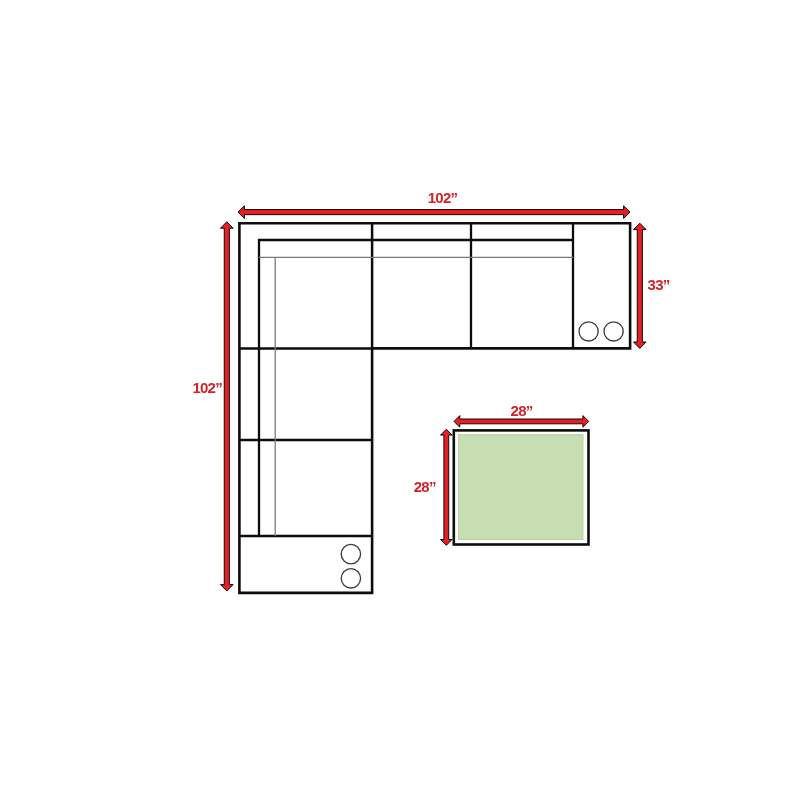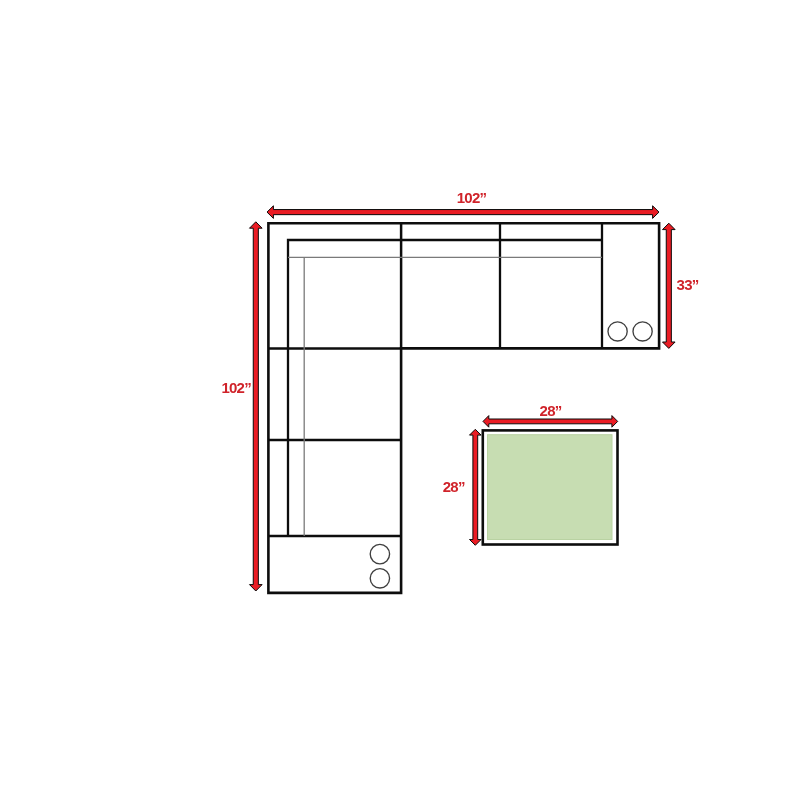--- a/index.html
+++ b/index.html
@@ -1,16 +1,16 @@
 <!DOCTYPE html>
 <html><head>
 <meta charset="utf-8">
 <style>
   html,body{margin:0;padding:0;background:#ffffff;}
-  .wrap{width:756px;height:800px;position:relative;background:#ffffff;margin-left:29px;}
+  .wrap{width:756px;height:800px;position:relative;background:#ffffff;}
   text{font-family:"Liberation Sans", sans-serif;font-weight:bold;letter-spacing:-0.8px;}
 </style>
 </head>
 <body>
 <div class="wrap">
 <svg width="800" height="800" viewBox="0 0 800 800" xmlns="http://www.w3.org/2000/svg">
 
   <rect x="0" y="0" width="800" height="800" fill="#ffffff"></rect>
 
   <path d="M239.4,223.2 H630.1 V348.4 H372.1 V592.9 H239.4 Z" fill="#ffffff" stroke="#0d0d0d" stroke-width="2.6" stroke-linejoin="miter"></path>

